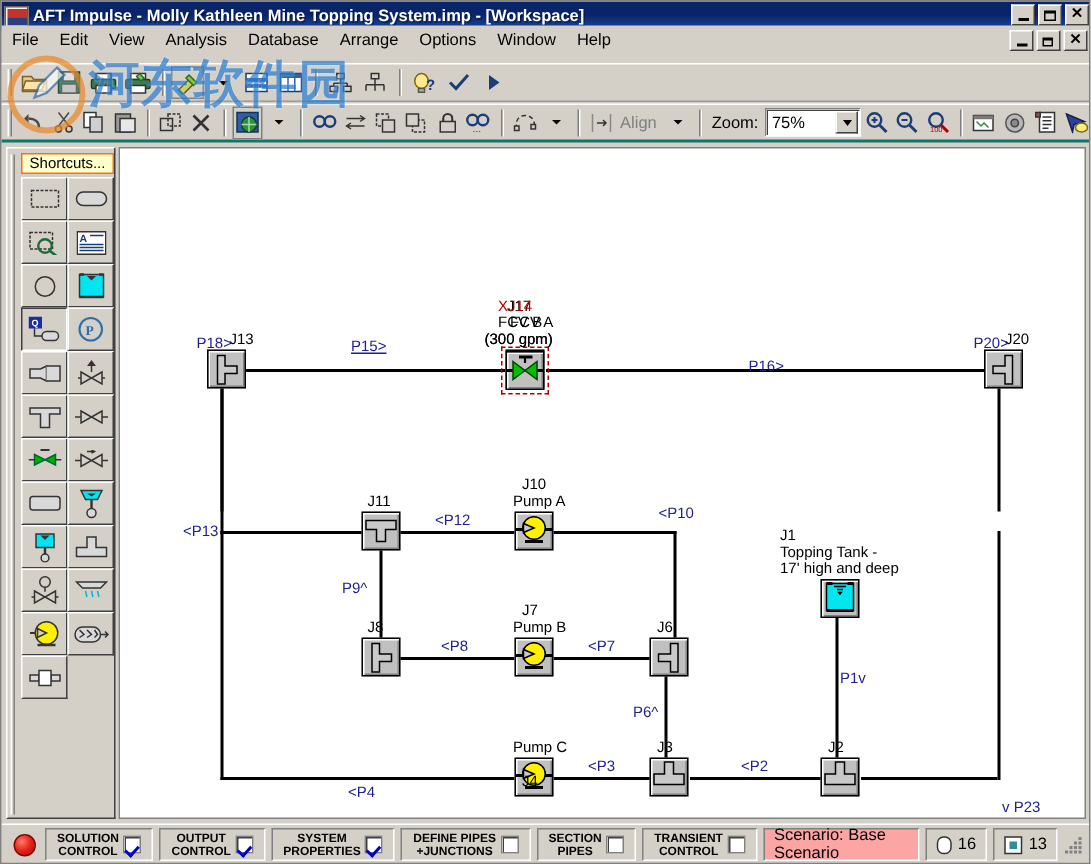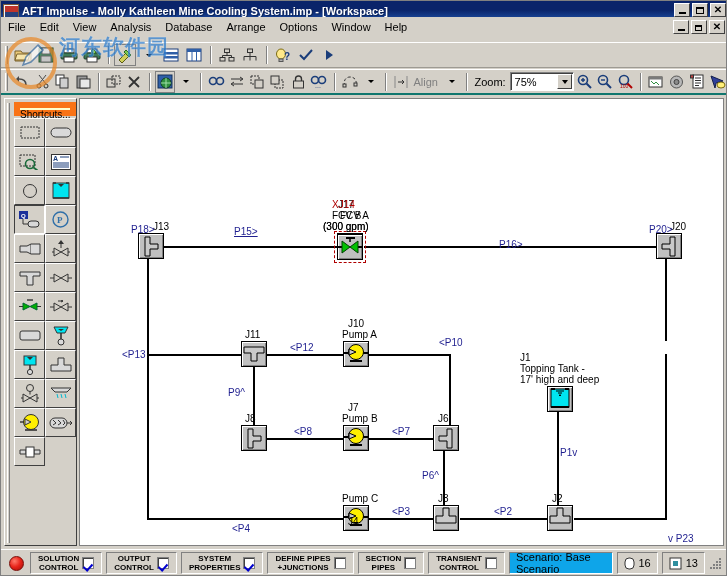--- a/index.html
+++ b/index.html
@@ -117,21 +117,21 @@
     position:absolute; left:3px; top:2px; width:73px; height:448px;
     background:#d4d0c8;
     border:1px solid #ffffff; border-right-color:#404040; border-bottom-color:#404040;
   }
   #toolbox .tb-grip {
     position:absolute; left:2px; top:4px; width:3px; height:440px;
     border-left:1px solid #fff; border-right:1px solid #808080;
   }
   #toolbox .shortcuts {
     position:absolute; left:9px; top:3px; width:62px; height:14px;
-    background:#ffffcc; border:6px solid #f97316;
+    background:#ffffcc; border:1px solid #f97316;
     font-size:10px; color:#000; text-align:center; line-height:13px;
   }
   #toolgrid { position:absolute; left:9px; top:19px; width:62px; }
   .tgrow { display:flex; }
   .tcell {
     width:31px; height:29px;
     border:1px solid #ffffff; border-right-color:#404040; border-bottom-color:#404040;
     background:#d4d0c8;
     display:flex; align-items:center; justify-content:center;
     position:relative;
@@ -210,21 +210,21 @@
     margin-left:3px; position:relative; flex:0 0 auto;
   }
   .chk.on::after {
     content:""; position:absolute; left:2px; top:4px;
     width:4px; height:7px; border:solid #0000cd;
     border-width:0 2px 2px 0; transform: rotate(42deg);
   }
   .scenario {
     height:22px; flex:1 1 auto; min-width:0;
     border:1px solid #808080; border-right-color:#fff; border-bottom-color:#fff;
-    background:#0ea5e9;
+    background:#fca5a5;
     display:flex; align-items:center; padding:0 6px;
     font-size:11px; color:#000; margin-right:4px;
   }
   .countbox {
     height:22px; border:1px solid #808080; border-right-color:#fff; border-bottom-color:#fff;
     background:#d4d0c8; display:flex; align-items:center; gap:4px;
     padding:0 6px; font-size:11px; color:#000; margin-right:4px; flex:0 0 auto;
   }
   .grip-corner {
     width:14px; height:14px; margin-left:auto; margin-right:2px; position:relative; flex:0 0 auto;
@@ -239,39 +239,39 @@
   #wm-circle {
     position:absolute; left:4px; top:22px; width:52px; height:52px;
     border:4px solid #e98a2b; border-radius:50%;
     background: rgba(255,255,255,0.15);
   }
   #wm-pen {
     position:absolute; left:18px; top:28px; width:26px; height:26px;
   }
   #wm-cjk {
     position:absolute; left:58px; top:18px;
-    font-size:21px; font-weight:bold; color:#2f7fd0;
+    font-size:34px; font-weight:bold; color:#2f7fd0;
     letter-spacing:1px; white-space:nowrap;
     text-shadow: 0 0 1px #ffffff;
     font-family:Liberation Serif, serif;
   }
   #wm-url {
     position:absolute; left:62px; top:55px;
     font-size:17px; font-weight:bold; color:#3aa13a;
     white-space:nowrap; font-family:"Liberation Sans", sans-serif;
   }
 </style>
 </head>
 <body>
 
 <div id="app">
 
   <div id="titlebar">
     <div class="app-icon"></div>
-    <span class="title-text">AFT Impulse - Molly Kathleen Mine Cooling System.imp - [Workspace]</span>
+    <span class="title-text">AFT Impulse - Molly Kathleen Mine Topping System.imp - [Workspace]</span>
     <div class="winbtns">
       <div class="winbtn">
           <span class="g-min"></span>
         </div>
       <div class="winbtn">
           <span class="g-max"></span>
         </div>
       <div class="winbtn">
           <span class="g-close">✕</span>
         </div>

